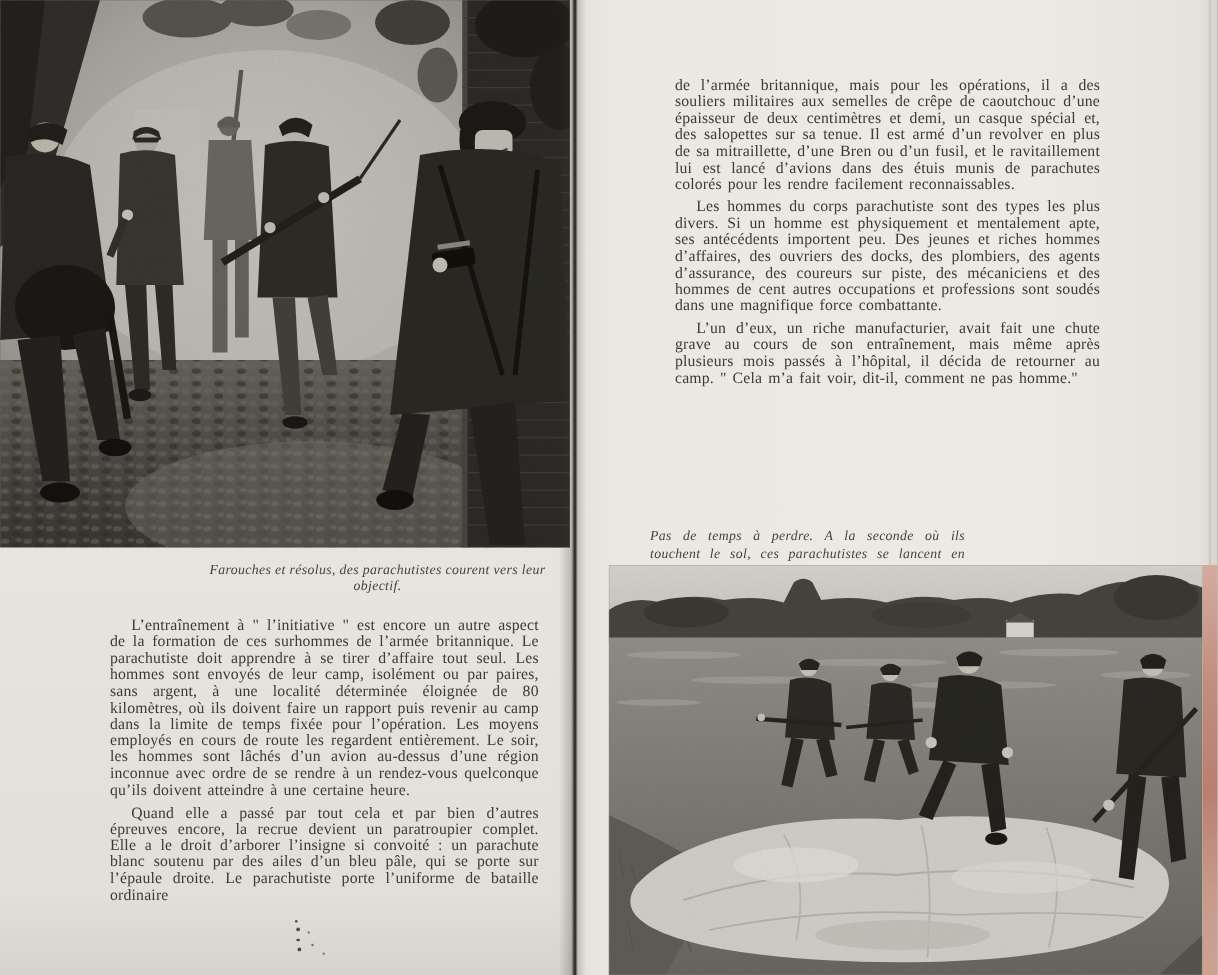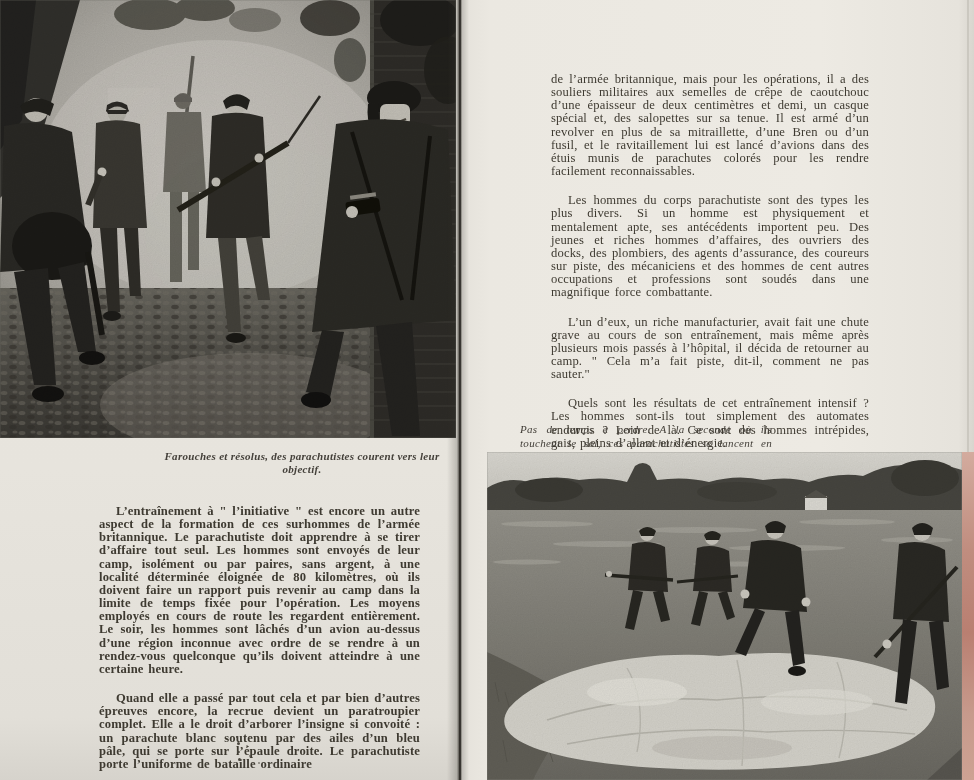--- a/index.html
+++ b/index.html
@@ -1,36 +1,36 @@
 <!DOCTYPE html>
 <html><head>
 <meta charset="utf-8">
 <style>
   html,body{margin:0;padding:0;background:#b8b5ae;}
   #canvas{position:relative;width:974px;height:780px;overflow:hidden;
           font-family:"Liberation Serif","DejaVu Serif",serif;}
   
   .page{position:absolute;top:0;height:780px;}
-  #left-page{left:0;width:459px;background:linear-gradient(180deg,#e9e6df 0%,#e7e4dd 60%,#e2dfd8 92%,#d6d3cc 100%);font-weight:bold;}
+  #left-page{left:0;width:459px;background:linear-gradient(180deg,#e9e6df 0%,#e7e4dd 60%,#e2dfd8 92%,#d6d3cc 100%);}
   #right-page{left:459px;width:515px;background:linear-gradient(90deg,#e4e1da 0%,#ebe8e1 6%,#edeae3 70%,#e6e3dc 97%,#d8d5ce 100%);}
   
   #gutter{position:absolute;left:447px;top:0;width:22px;height:780px;
           background:linear-gradient(90deg,rgba(60,58,52,0) 0%,rgba(60,58,52,.25) 45%,#3c3a34 58%,rgba(60,58,52,.2) 70%,rgba(60,58,52,0) 100%);}
   #spine-line{position:absolute;left:459px;top:0;width:2px;height:780px;background:#2e2c27;opacity:.8;}
   
   .photo{position:absolute;display:block;}
   #left-photo{left:0;top:0;width:456px;height:438px;}
   #right-photo{left:487px;top:452px;width:475px;height:328px;}
   #right-page-pink-edge{position:absolute;left:962px;top:452px;width:12px;height:328px;
      background:linear-gradient(180deg,#d3ab9e 0%,#c08d7f 30%,#b97f71 55%,#c79a8c 80%,#cda293 100%);}
   #right-page-edge-line{position:absolute;left:967px;top:0;width:2px;height:452px;background:#cbc8c0;}
   
   .bodytext{position:absolute;color:#3e3a31;font-size:12.6px;line-height:13.15px;
             text-align:justify;letter-spacing:.15px;word-spacing:1.5px;}
-  .bodytext p{margin:16px;}
+  .bodytext p{margin:5px;}
   .bodytext p.indent{text-indent:17px;}
   #left-text{left:83px;top:489px;width:353px;}
   #right-text{left:535px;top:57px;width:350px;}
   .caption{position:absolute;color:#44403a;font-style:italic;font-size:11px;letter-spacing:.3px;}
   #left-caption{left:148px;top:450px;width:308px;text-align:center;line-height:13px;}
   #right-caption{left:520px;top:423px;width:252px;text-align:justify;text-align-last:justify;
                  line-height:13.8px;word-spacing:2.5px;}
   
   .speck{position:absolute;background:#4b473f;border-radius:50%;}
 </style>
@@ -180,22 +180,21 @@
       <div class="speck" style="left:258px;top:762px;width:2px;height:2px;opacity:.6;"></div>
     </div>
   </div>
 
   <div class="page" id="right-page">
   </div>
 
   <div class="bodytext" id="right-text">
     <p>de l’armée britannique, mais pour les opérations, il a des souliers militaires aux semelles de crêpe de caoutchouc d’une épaisseur de deux centimètres et demi, un casque spécial et, des salopettes sur sa tenue.  Il est armé d’un revolver en plus de sa mitraillette, d’une Bren ou d’un fusil, et le ravitaillement lui est lancé d’avions dans des étuis munis de parachutes colorés pour les rendre facilement reconnaissables.</p>
     <p class="indent">Les hommes du corps parachutiste sont des types les plus divers.  Si un homme est physiquement et mentalement apte, ses antécédents importent peu.  Des jeunes et riches hommes d’affaires, des ouvriers des docks, des plombiers, des agents d’assurance, des coureurs sur piste, des mécaniciens et des hommes de cent autres occupations et professions sont soudés dans une magnifique force combattante.</p>
-    <p class="indent">L’un d’eux, un riche manufacturier, avait fait une chute grave au cours de son entraînement, mais même après plusieurs mois passés à l’hôpital, il décida de retourner au camp.  " Cela m’a fait piste, dit-il, comment ne pas sauter."</p>
-    <p class="indent">Quels sont les résultats de cet entraînement intensif ?  Les hommes sont-ils tout simplement des automates endurcis ? Loin de là.  Ce sont des hommes intrépides, gais, pleins d’allant et d’énergie.</p>
+    <p class="indent">L’un d’eux, un riche manufacturier, avait fait une chute grave au cours de son entraînement, mais même après plusieurs mois passés à l’hôpital, il décida de retourner au camp.  " Cela m’a fait voir, dit-il, comment ne pas homme."</p>
   </div>
 
   <div class="caption" id="right-caption">Pas de temps à perdre.  A la seconde où ils touchent le sol, ces parachutistes se lancent en action.</div>
 
   <svg class="photo" id="right-photo" viewBox="0 0 475 328" preserveAspectRatio="none">
     <defs>
       <linearGradient id="rpSky" x1="0" y1="0" x2="0" y2="1">
         <stop offset="0%" stop-color="#dbd9d2"></stop>
           <stop offset="100%" stop-color="#c7c5be"></stop>
       </linearGradient>

